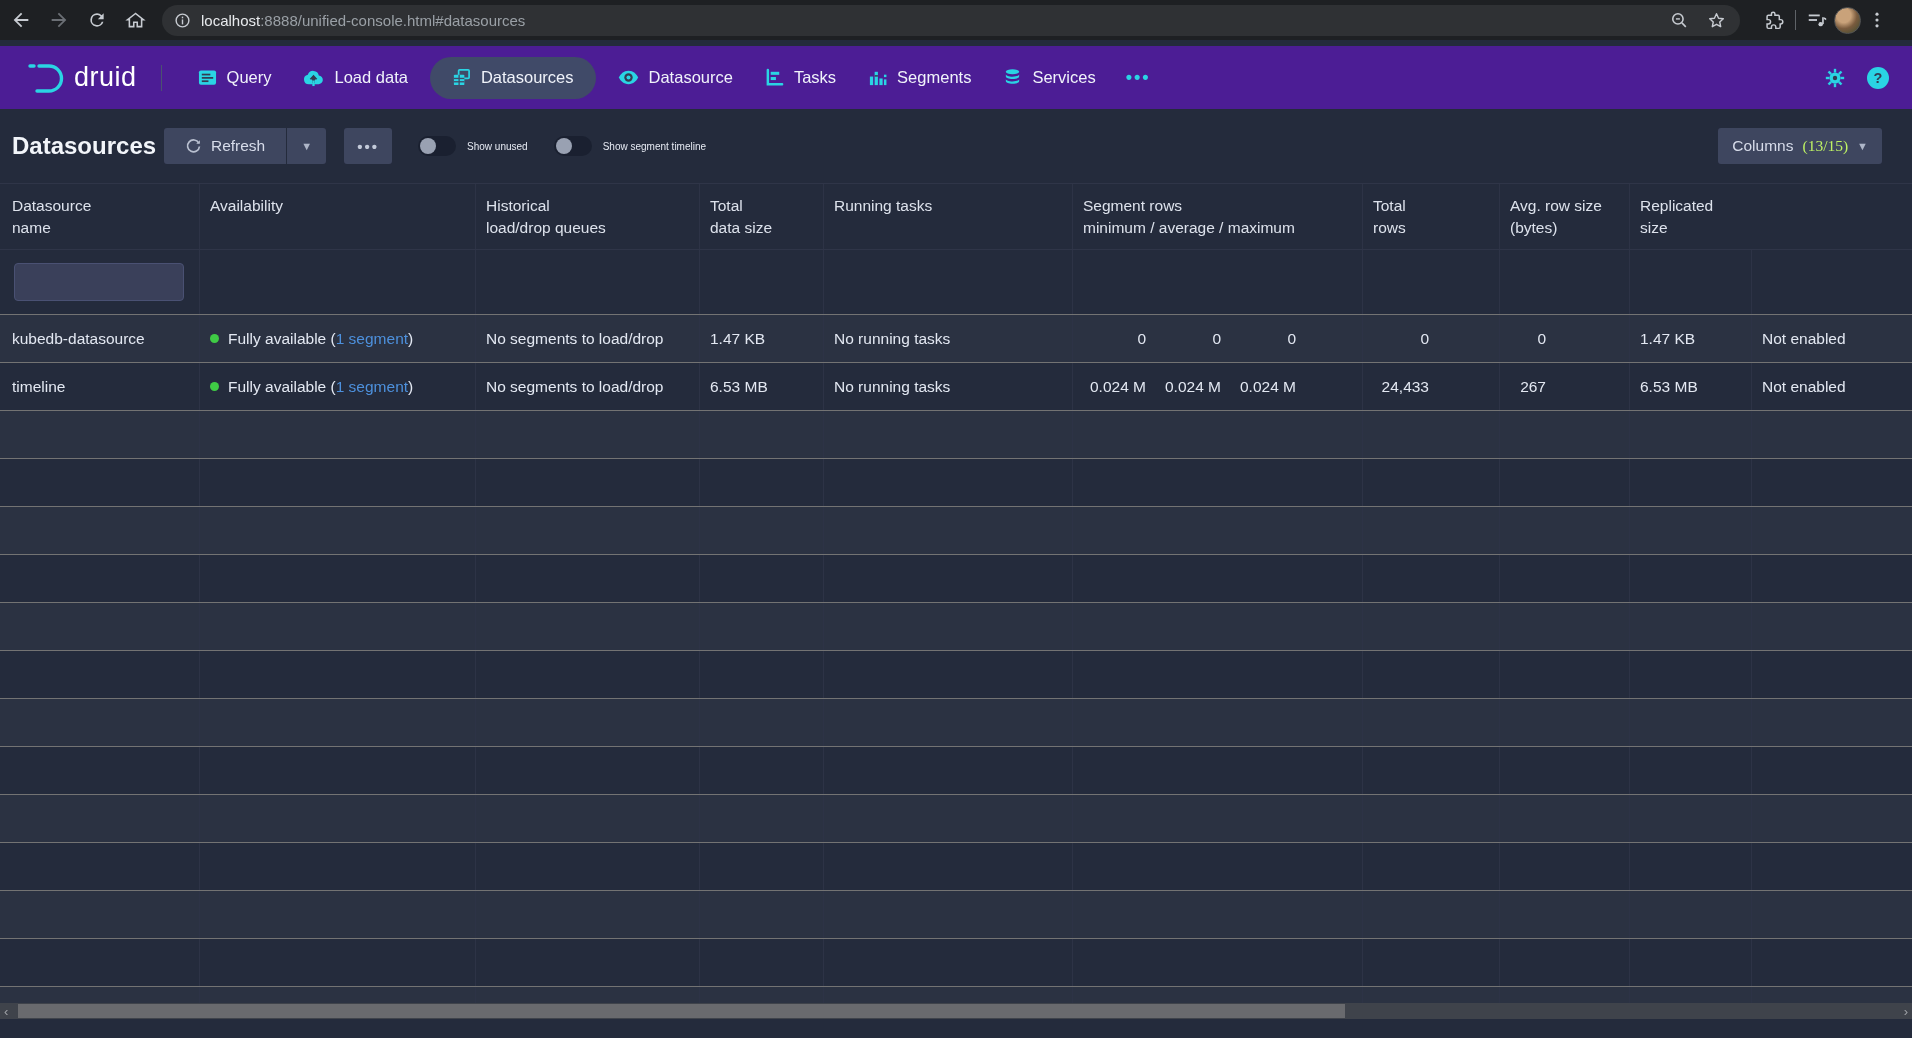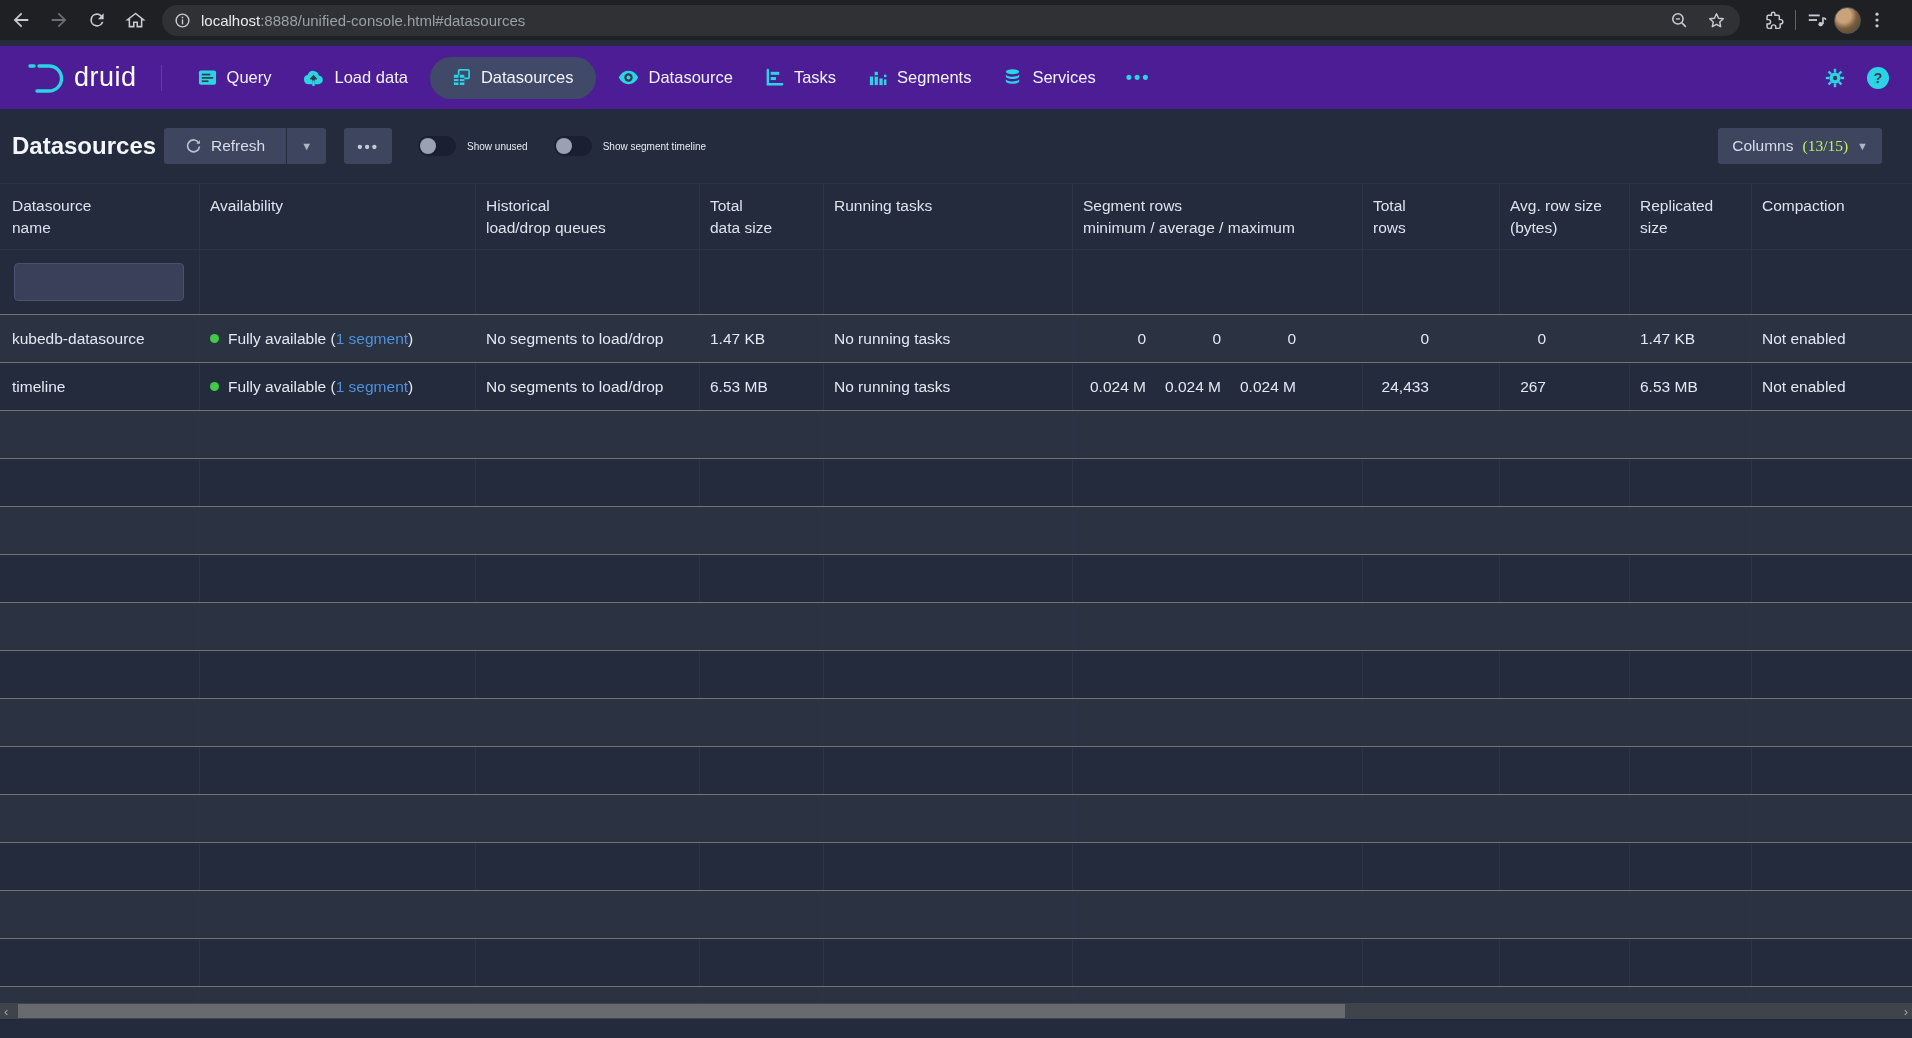--- a/index.html
+++ b/index.html
@@ -328,24 +328,20 @@
           <div>rows</div>
         </div>
       <div class="cell">
           <div>Avg. row size</div>
           <div>(bytes)</div>
         </div>
       <div class="cell">
           <div>Replicated</div>
           <div>size</div>
         </div>
-      <div class="cell">
-          <div>Compaction</div>
-          <div></div>
-        </div>
     </div>
 
     <div class="tbody" id="tbody">
       <div class="trow filter-row">
         <div class="cell" style="padding-left:0;">
             <input class="filter-input" placeholder="" style="">
           </div>
         <div class="cell"></div>
           <div class="cell"></div>
           <div class="cell"></div>

